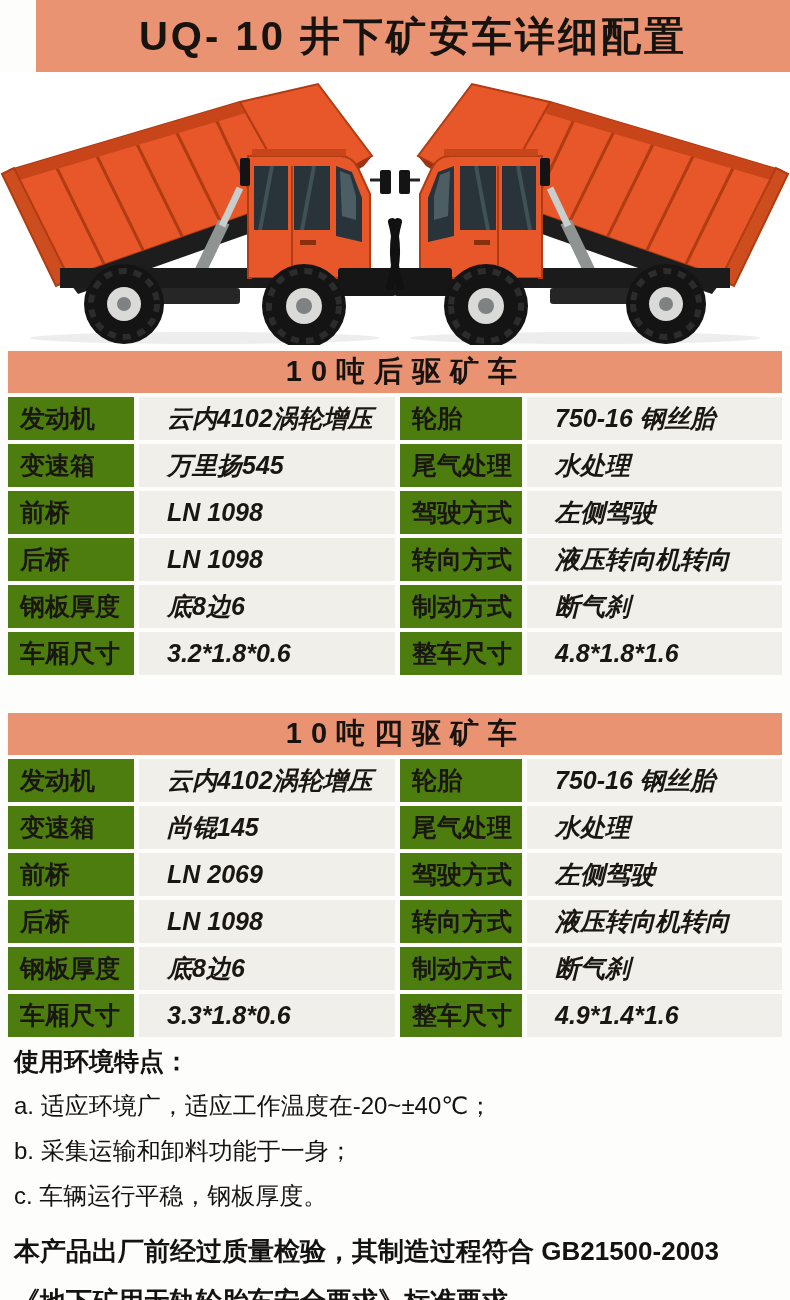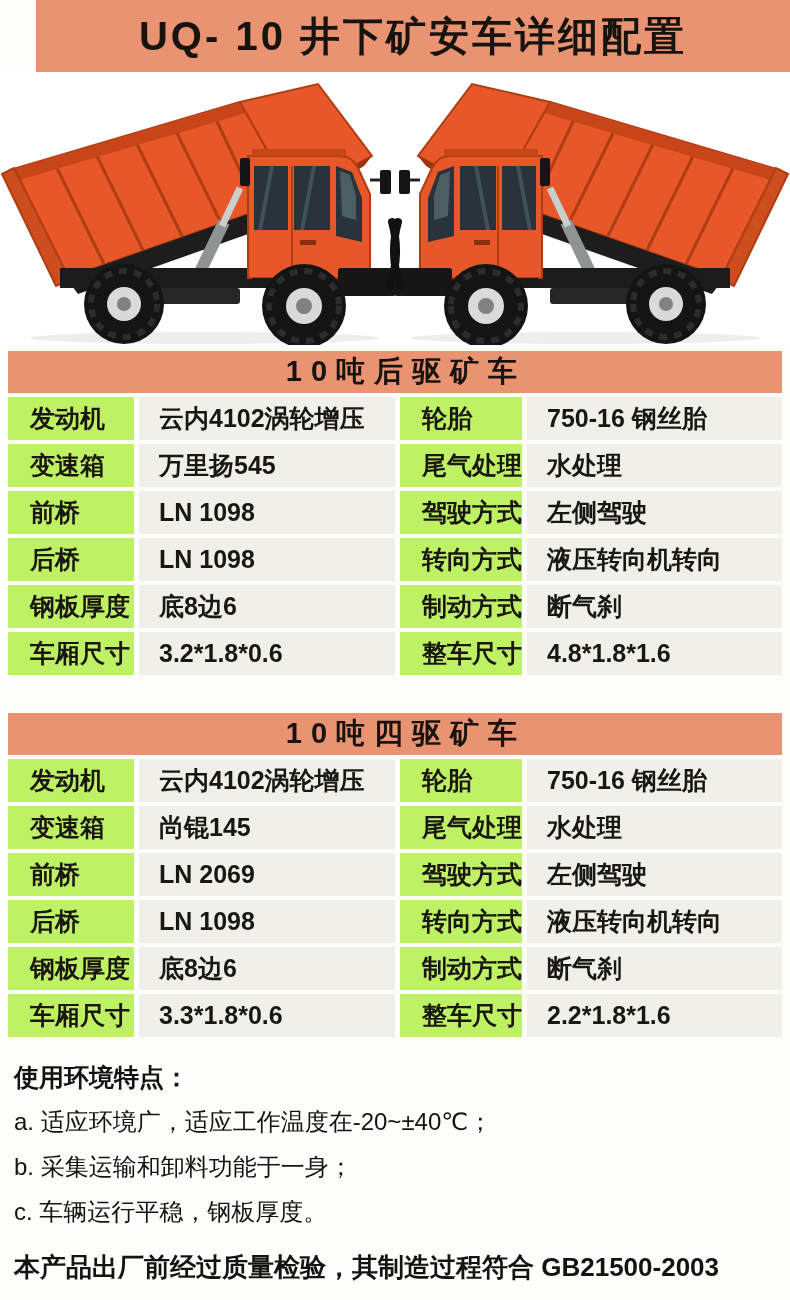--- a/index.html
+++ b/index.html
@@ -32,24 +32,24 @@
   .tbl-rows{
     margin-top:4px;
     display:grid;
     grid-template-columns:126px 256px 122px 1fr;
     column-gap:5px;row-gap:4px;
   }
   .cell{
     height:43px;display:flex;align-items:center;
     font-size:25px;font-weight:bold;white-space:nowrap;overflow:hidden;color:#1a1612;
   }
-  .cell.label{background:#bef264;padding-left:22px;}
-  .cell.value{background:#F1EFE9;padding-left:20px;}
-  
-  .notes{padding:24px 14px 0 14px;}
+  .cell.label{background:#4d7c0f;padding-left:12px;}
+  .cell.value{background:#F1EFE9;padding-left:28px;font-style:italic;}
+  
+  .notes{padding:8px 14px 0 14px;}
   .notes-heading{margin:0 0 12px 0;font-size:25px;font-weight:bold;}
   .note-item{margin:0 0 13px 0;font-size:24px;font-weight:normal;}
   .compliance{padding:6px 14px 0 14px;}
   .compliance p{margin:0 0 10px 0;font-size:26px;font-weight:bold;line-height:40px;}
 </style>
 </head>
 <body>
 
 <header class="title-bar">
   <h1>UQ- 10 井下矿安车详细配置</h1>
@@ -179,21 +179,21 @@
     <div class="cell value">液压转向机转向</div>
 
     <div class="cell label">钢板厚度</div>
     <div class="cell value">底8边6</div>
     <div class="cell label">制动方式</div>
     <div class="cell value">断气刹</div>
 
     <div class="cell label">车厢尺寸</div>
     <div class="cell value">3.3*1.8*0.6</div>
     <div class="cell label">整车尺寸</div>
-    <div class="cell value">2.2*1.8*1.6</div>
+    <div class="cell value">4.9*1.4*1.6</div>
   </div>
 </section>
 
 <section class="notes">
   <p class="notes-heading">使用环境特点：</p>
   <p class="note-item">a. 适应环境广，适应工作温度在-20~±40℃；</p>
   <p class="note-item">b. 采集运输和卸料功能于一身；</p>
   <p class="note-item">c. 车辆运行平稳，钢板厚度。</p>
 </section>
 

